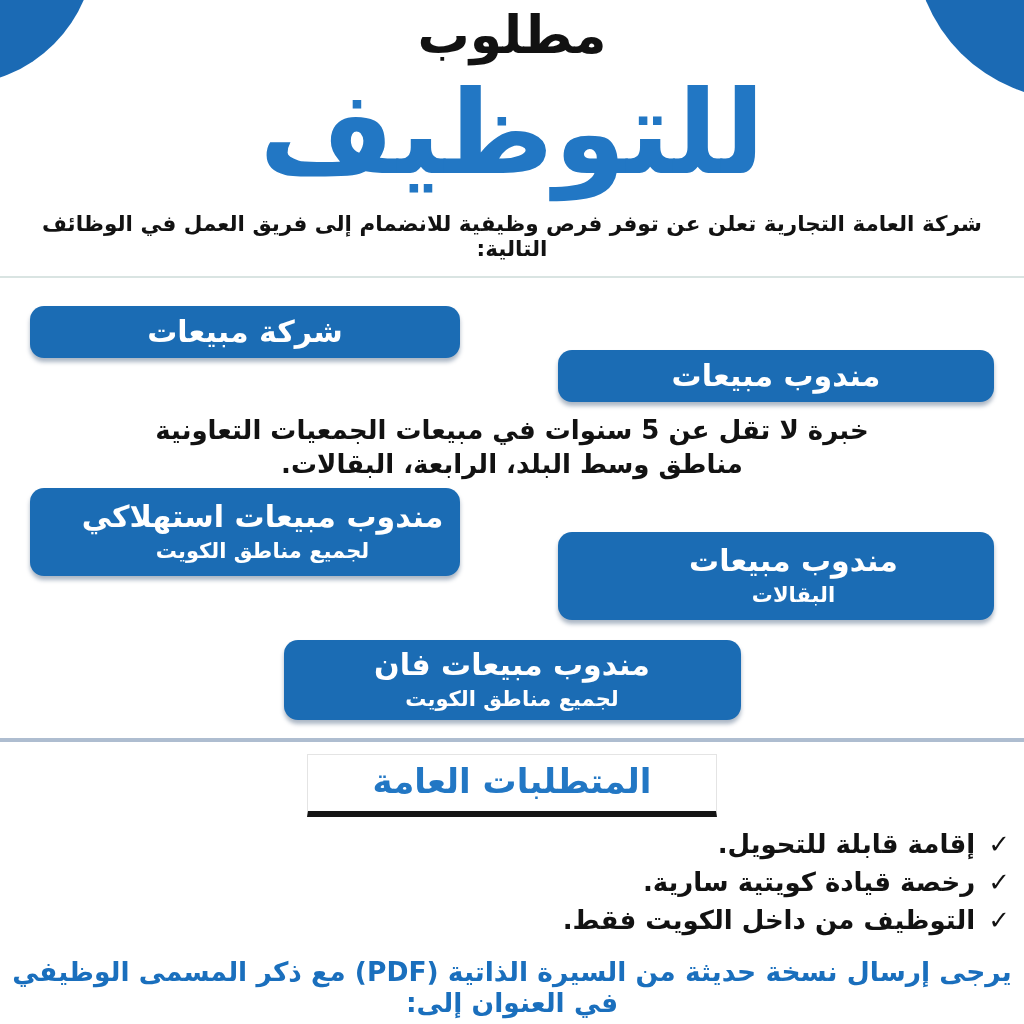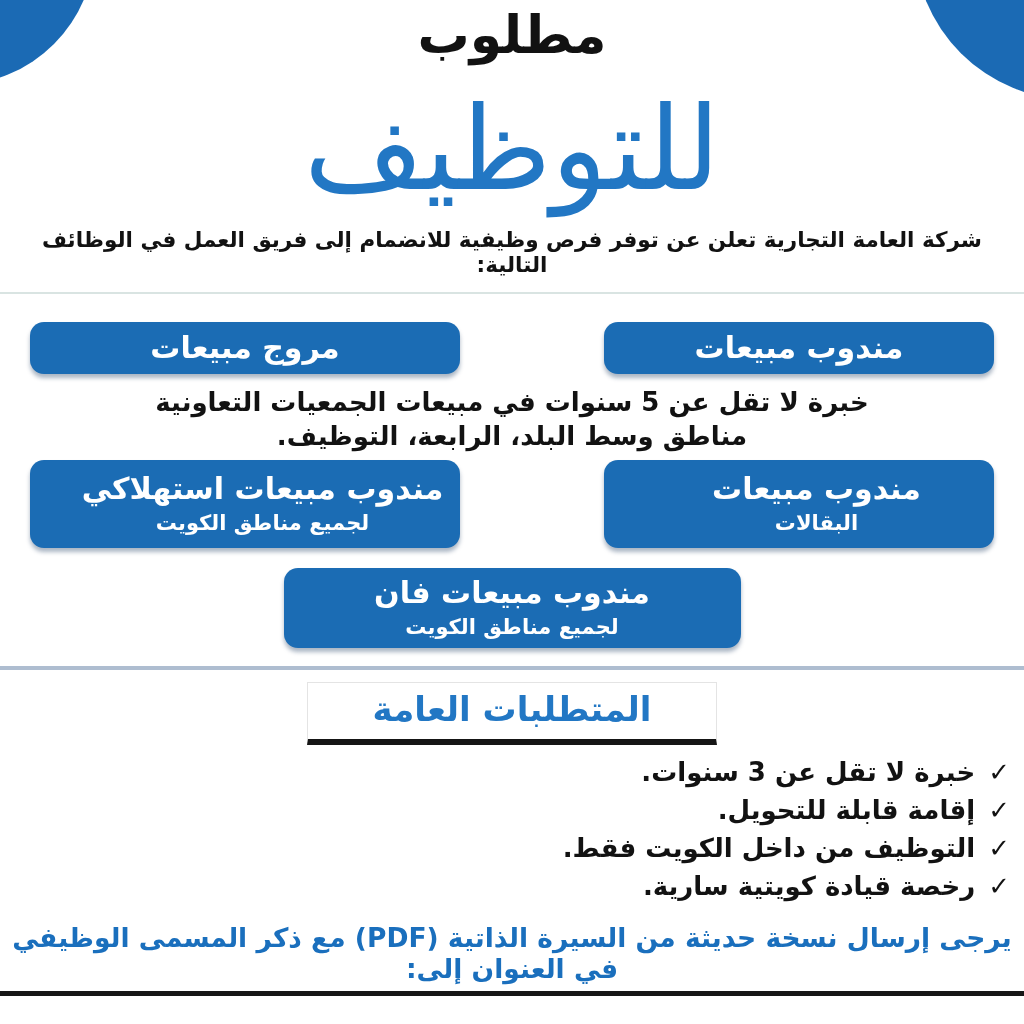--- a/index.html
+++ b/index.html
@@ -22,24 +22,24 @@
 
   .title-black {
     margin-top: 6px;
     text-align: center;
     font-size: 52px;
     font-weight: bold;
     color: #121212;
     line-height: 1.15;
   }
   .title-blue {
-    margin-top: 20px;
+    margin-top: 4px;
     text-align: center;
     font-size: 116px;
-    font-weight: normal;
+    font-weight: bold;
     color: #2277c4;
     line-height: 1.08;
   }
   .intro {
     margin: 16px 18px 0;
     text-align: center;
     font-size: 21.5px;
     font-weight: bold;
     color: #121212;
   }
@@ -62,21 +62,21 @@
     display: flex;
     flex-direction: column;
     justify-content: center;
     padding: 6px 10px;
     box-shadow: 0 4px 4px rgba(15, 45, 85, 0.35);
   }
   .pill .label { font-size: 30px; line-height: 1.25; }
   .pill .sub   { font-size: 21px; line-height: 1.3; margin-top: 2px; }
   .pill-r1 { height: 52px; }
   .pill-r2 { height: 88px; padding-left: 45px; }
-  .w-right { width: 390px; }
+  .w-right { width: 436px; margin-top: 44px; }
   .w-left  { width: 430px; }
   .w-mid   { width: 457px; height: 80px; }
 
   .note {
     margin-top: 12px;
     text-align: center;
     font-size: 26px;
     font-weight: bold;
     line-height: 1.3;
     color: #121212;
@@ -133,27 +133,27 @@
 
   <hr class="sep-light">
 
   <div class="jobs">
 
     <div class="row row-1">
       <div class="pill pill-r1 w-right">
         <span class="label">مندوب مبيعات</span>
       </div>
       <div class="pill pill-r1 w-left">
-        <span class="label">مروج مبيعات</span>
+        <span class="label">شركة مبيعات</span>
       </div>
     </div>
 
     <div class="note">
       <div>خبرة لا تقل عن 5 سنوات في مبيعات الجمعيات التعاونية</div>
-      <div>مناطق وسط البلد، الرابعة، التوظيف.</div>
+      <div>مناطق وسط البلد، الرابعة، البقالات.</div>
     </div>
 
     <div class="row row-2">
       <div class="pill pill-r2 w-right">
         <span class="label">مندوب مبيعات</span>
         <span class="sub">البقالات</span>
       </div>
       <div class="pill pill-r2 w-left">
         <span class="label">مندوب مبيعات استهلاكي</span>
         <span class="sub">لجميع مناطق الكويت</span>
@@ -171,33 +171,29 @@
 
   <hr class="sep-thick">
 
   <div class="req-heading">
     <span class="req-title">المتطلبات العامة</span>
   </div>
 
   <ul class="req-list">
     <li>
       <span class="check">✓</span>
-      <span>خبرة لا تقل عن 3 سنوات.</span>
-    </li>
-    <li>
-      <span class="check">✓</span>
       <span>إقامة قابلة للتحويل.</span>
     </li>
     <li>
       <span class="check">✓</span>
-      <span>التوظيف من داخل الكويت فقط.</span>
+      <span>رخصة قيادة كويتية سارية.</span>
     </li>
     <li>
       <span class="check">✓</span>
-      <span>رخصة قيادة كويتية سارية.</span>
+      <span>التوظيف من داخل الكويت فقط.</span>
     </li>
   </ul>
 
   <p class="cta">يرجى إرسال نسخة حديثة من السيرة الذاتية (PDF) مع ذكر المسمى الوظيفي في العنوان إلى:</p>
 
   <hr class="black-line">
 
 </div>
 
 </body></html>

